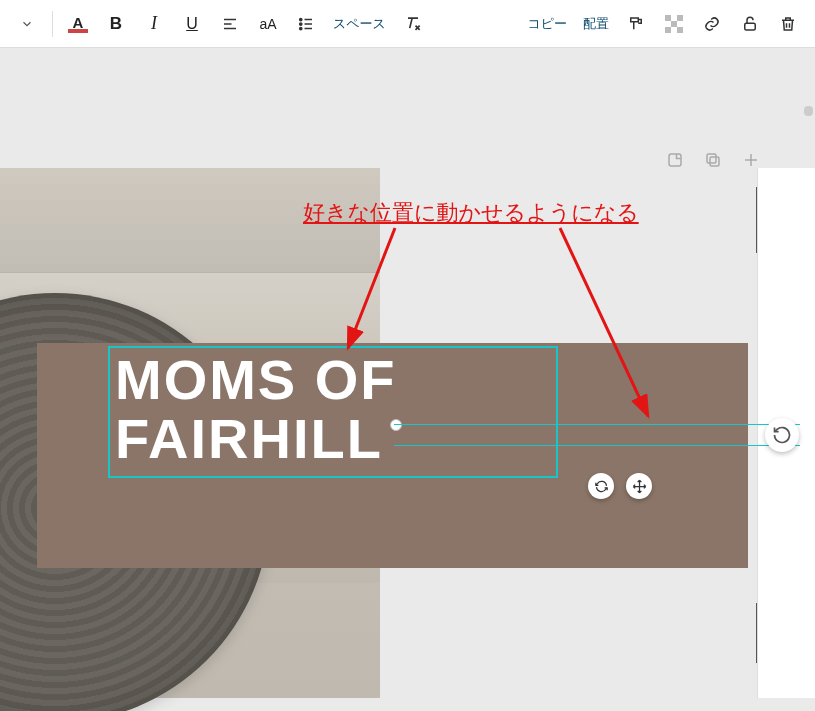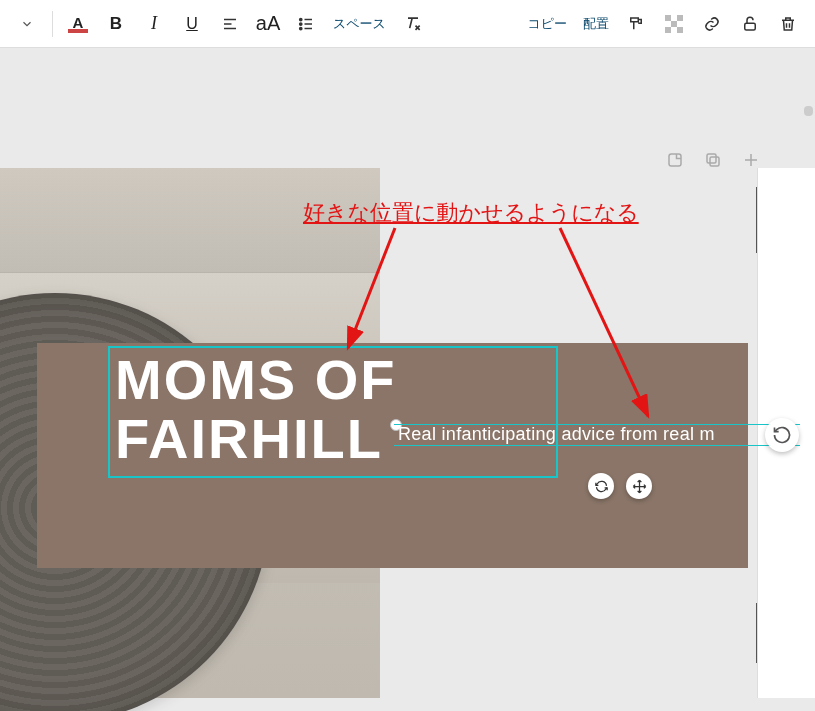--- a/index.html
+++ b/index.html
@@ -143,21 +143,21 @@
         <span style="text-decoration:underline;font-size:16px;">U</span>
       </button>
     <button>
       <svg width="18" height="18" viewBox="0 0 24 24" stroke="#333" stroke-width="2">
           <line x1="4" y1="6" x2="20" y2="6"></line>
           <line x1="4" y1="12" x2="14" y2="12"></line>
           <line x1="4" y1="18" x2="20" y2="18"></line>
         </svg>
     </button>
     <button>
-        <span style="font-size:20px;text-align:right;">aA</span>
+        <span style="font-size:14px;text-align:right;">aA</span>
       </button>
     <button>
       <svg width="18" height="18" viewBox="0 0 24 24" stroke="#333" stroke-width="2" fill="#333">
           <circle cx="5" cy="6" r="1.5"></circle>
           <circle cx="5" cy="12" r="1.5"></circle>
           <circle cx="5" cy="18" r="1.5"></circle>
           <line x1="10" y1="6" x2="20" y2="6"></line>
           <line x1="10" y1="12" x2="20" y2="12"></line>
           <line x1="10" y1="18" x2="20" y2="18"></line>
         </svg>
@@ -252,21 +252,20 @@
 
   <div class="heading">
     <div>MOMS OF</div>
     <div>FAIRHILL</div>
   </div>
 
   <div class="sel-box1"></div>
   <div class="sel-handle"></div>
 
   <div class="sub-select"></div>
-  <div class="subtext">Real infanticipating advice from real m</div>
 
   <div class="rotate-cue">
     <svg width="20" height="20" viewBox="0 0 24 24" fill="none" stroke="#555" stroke-width="2">
         <path d="M3 12a9 9 0 1 0 3-6.7L3 8"></path>
         <path d="M3 3v5h5"></path>
       </svg>
   </div>
 
   <div class="handle-buttons">
     <div class="hb">

